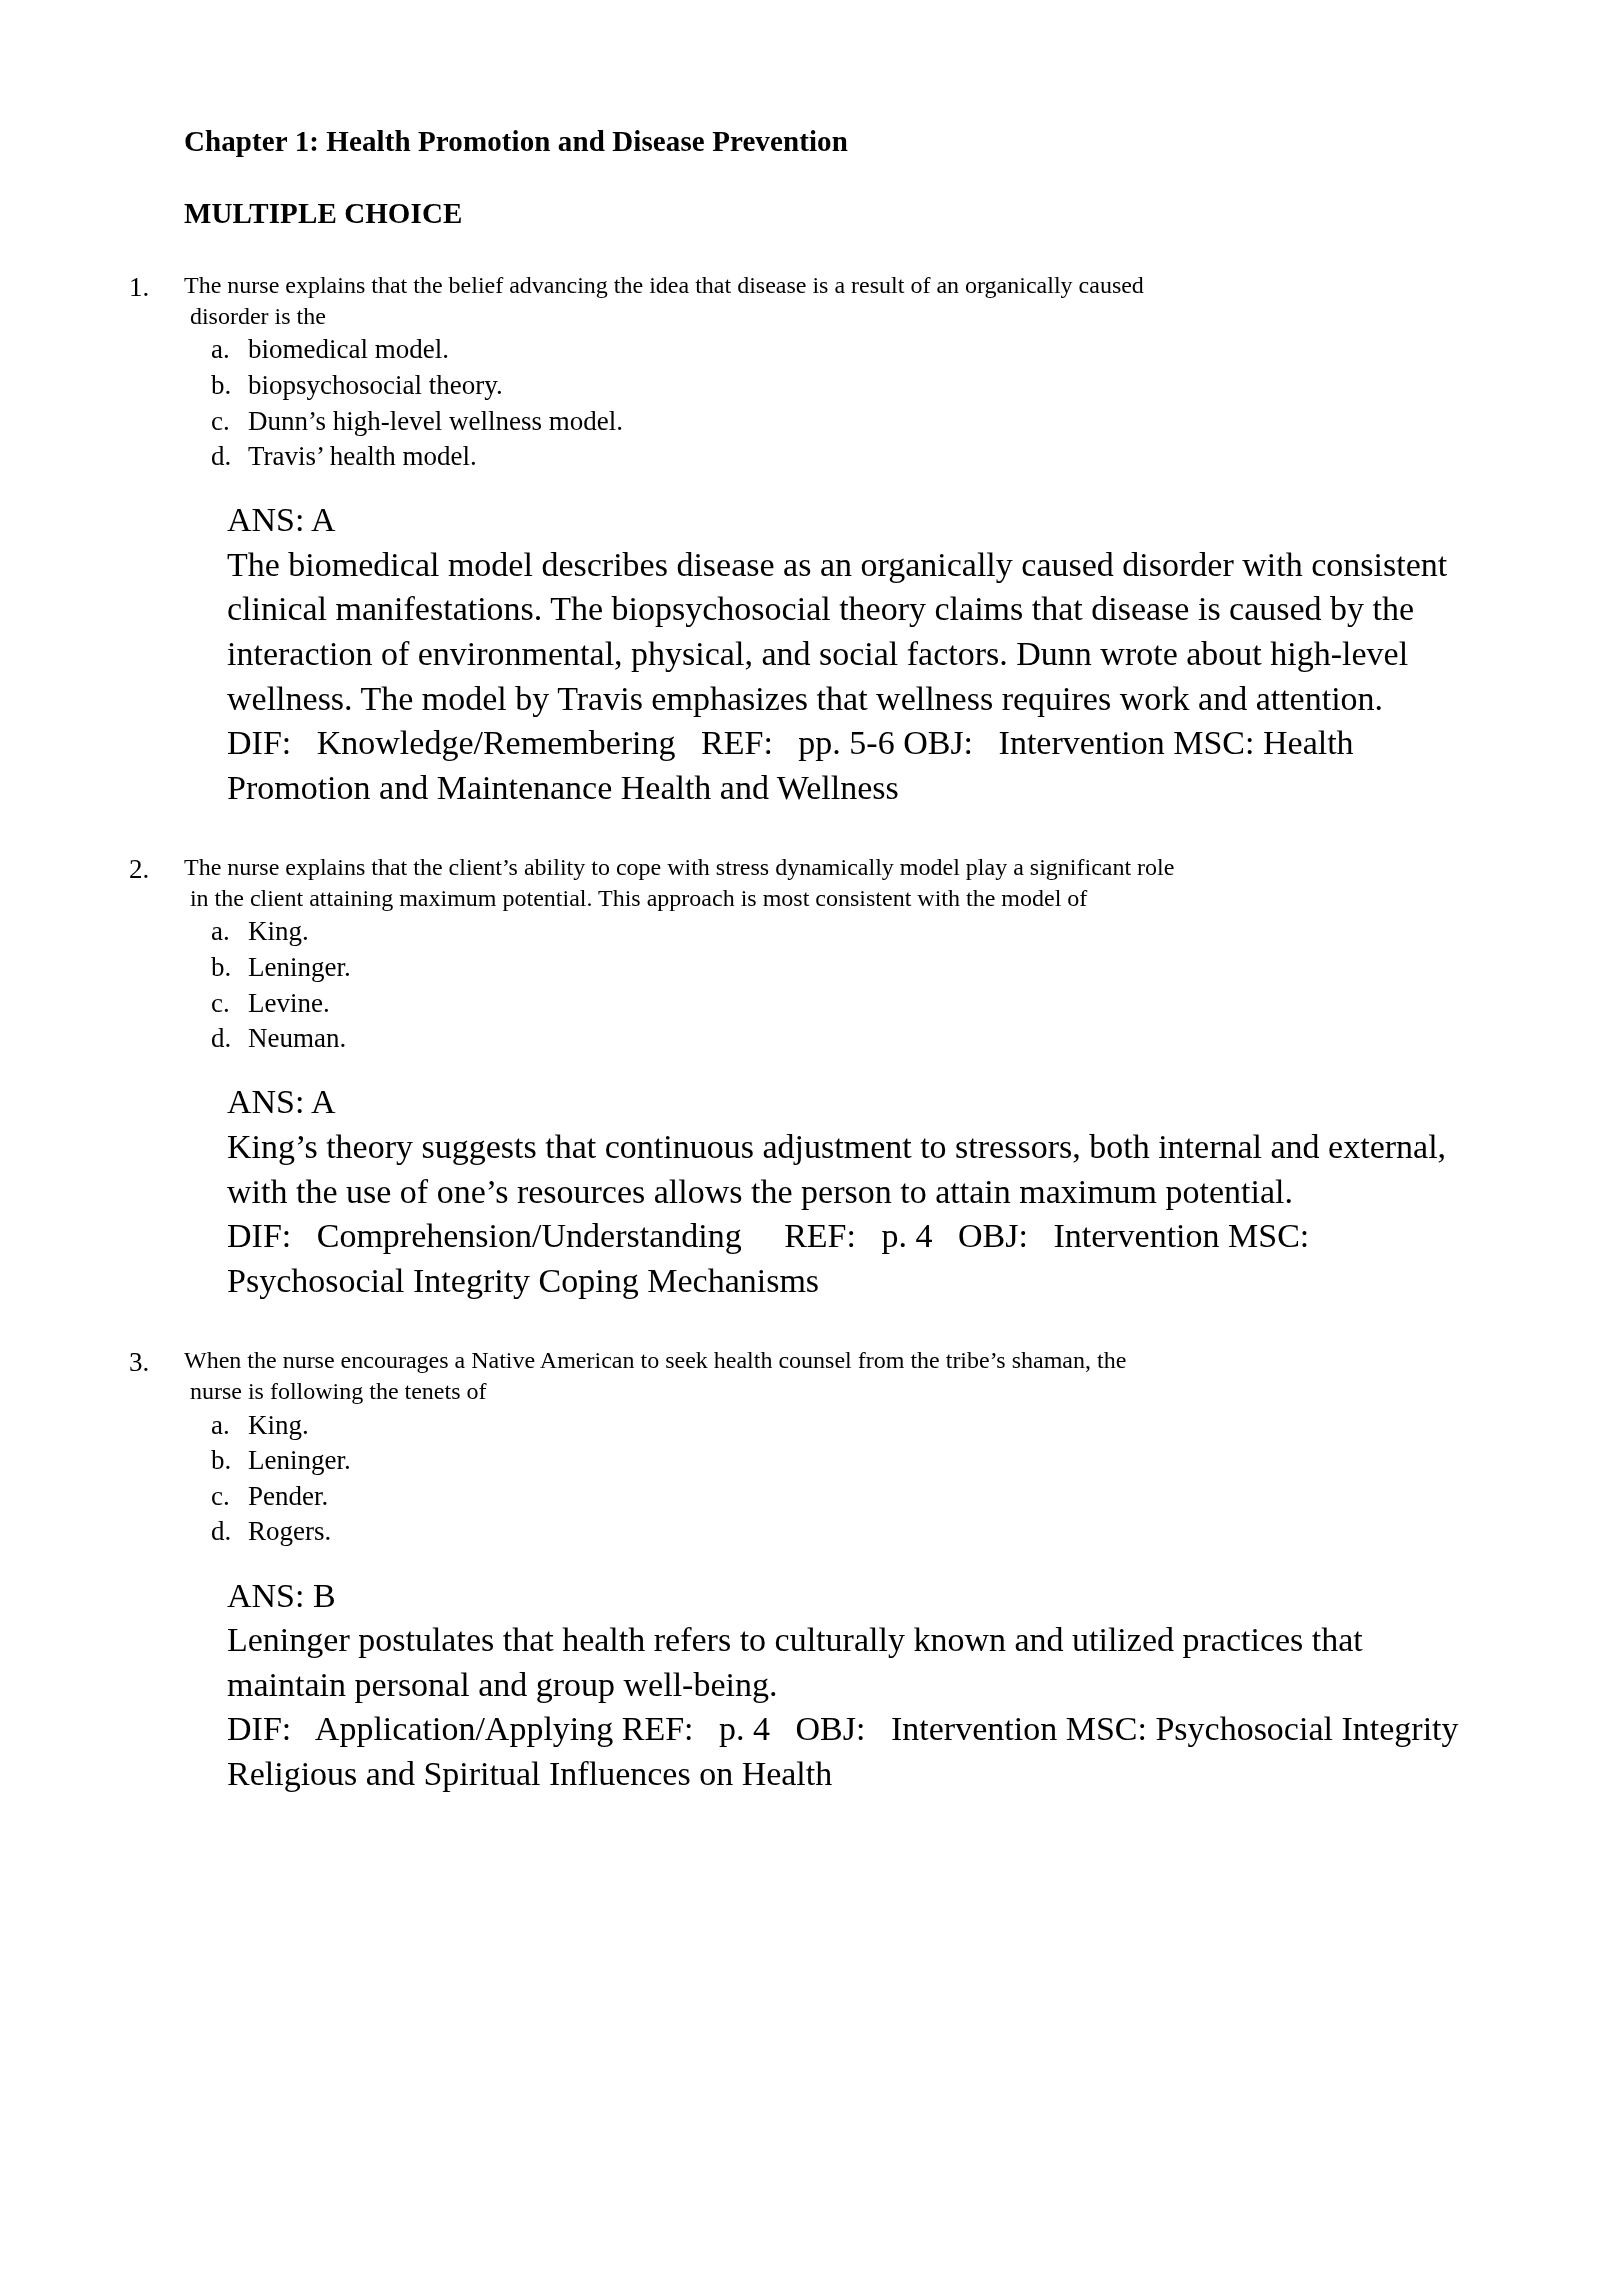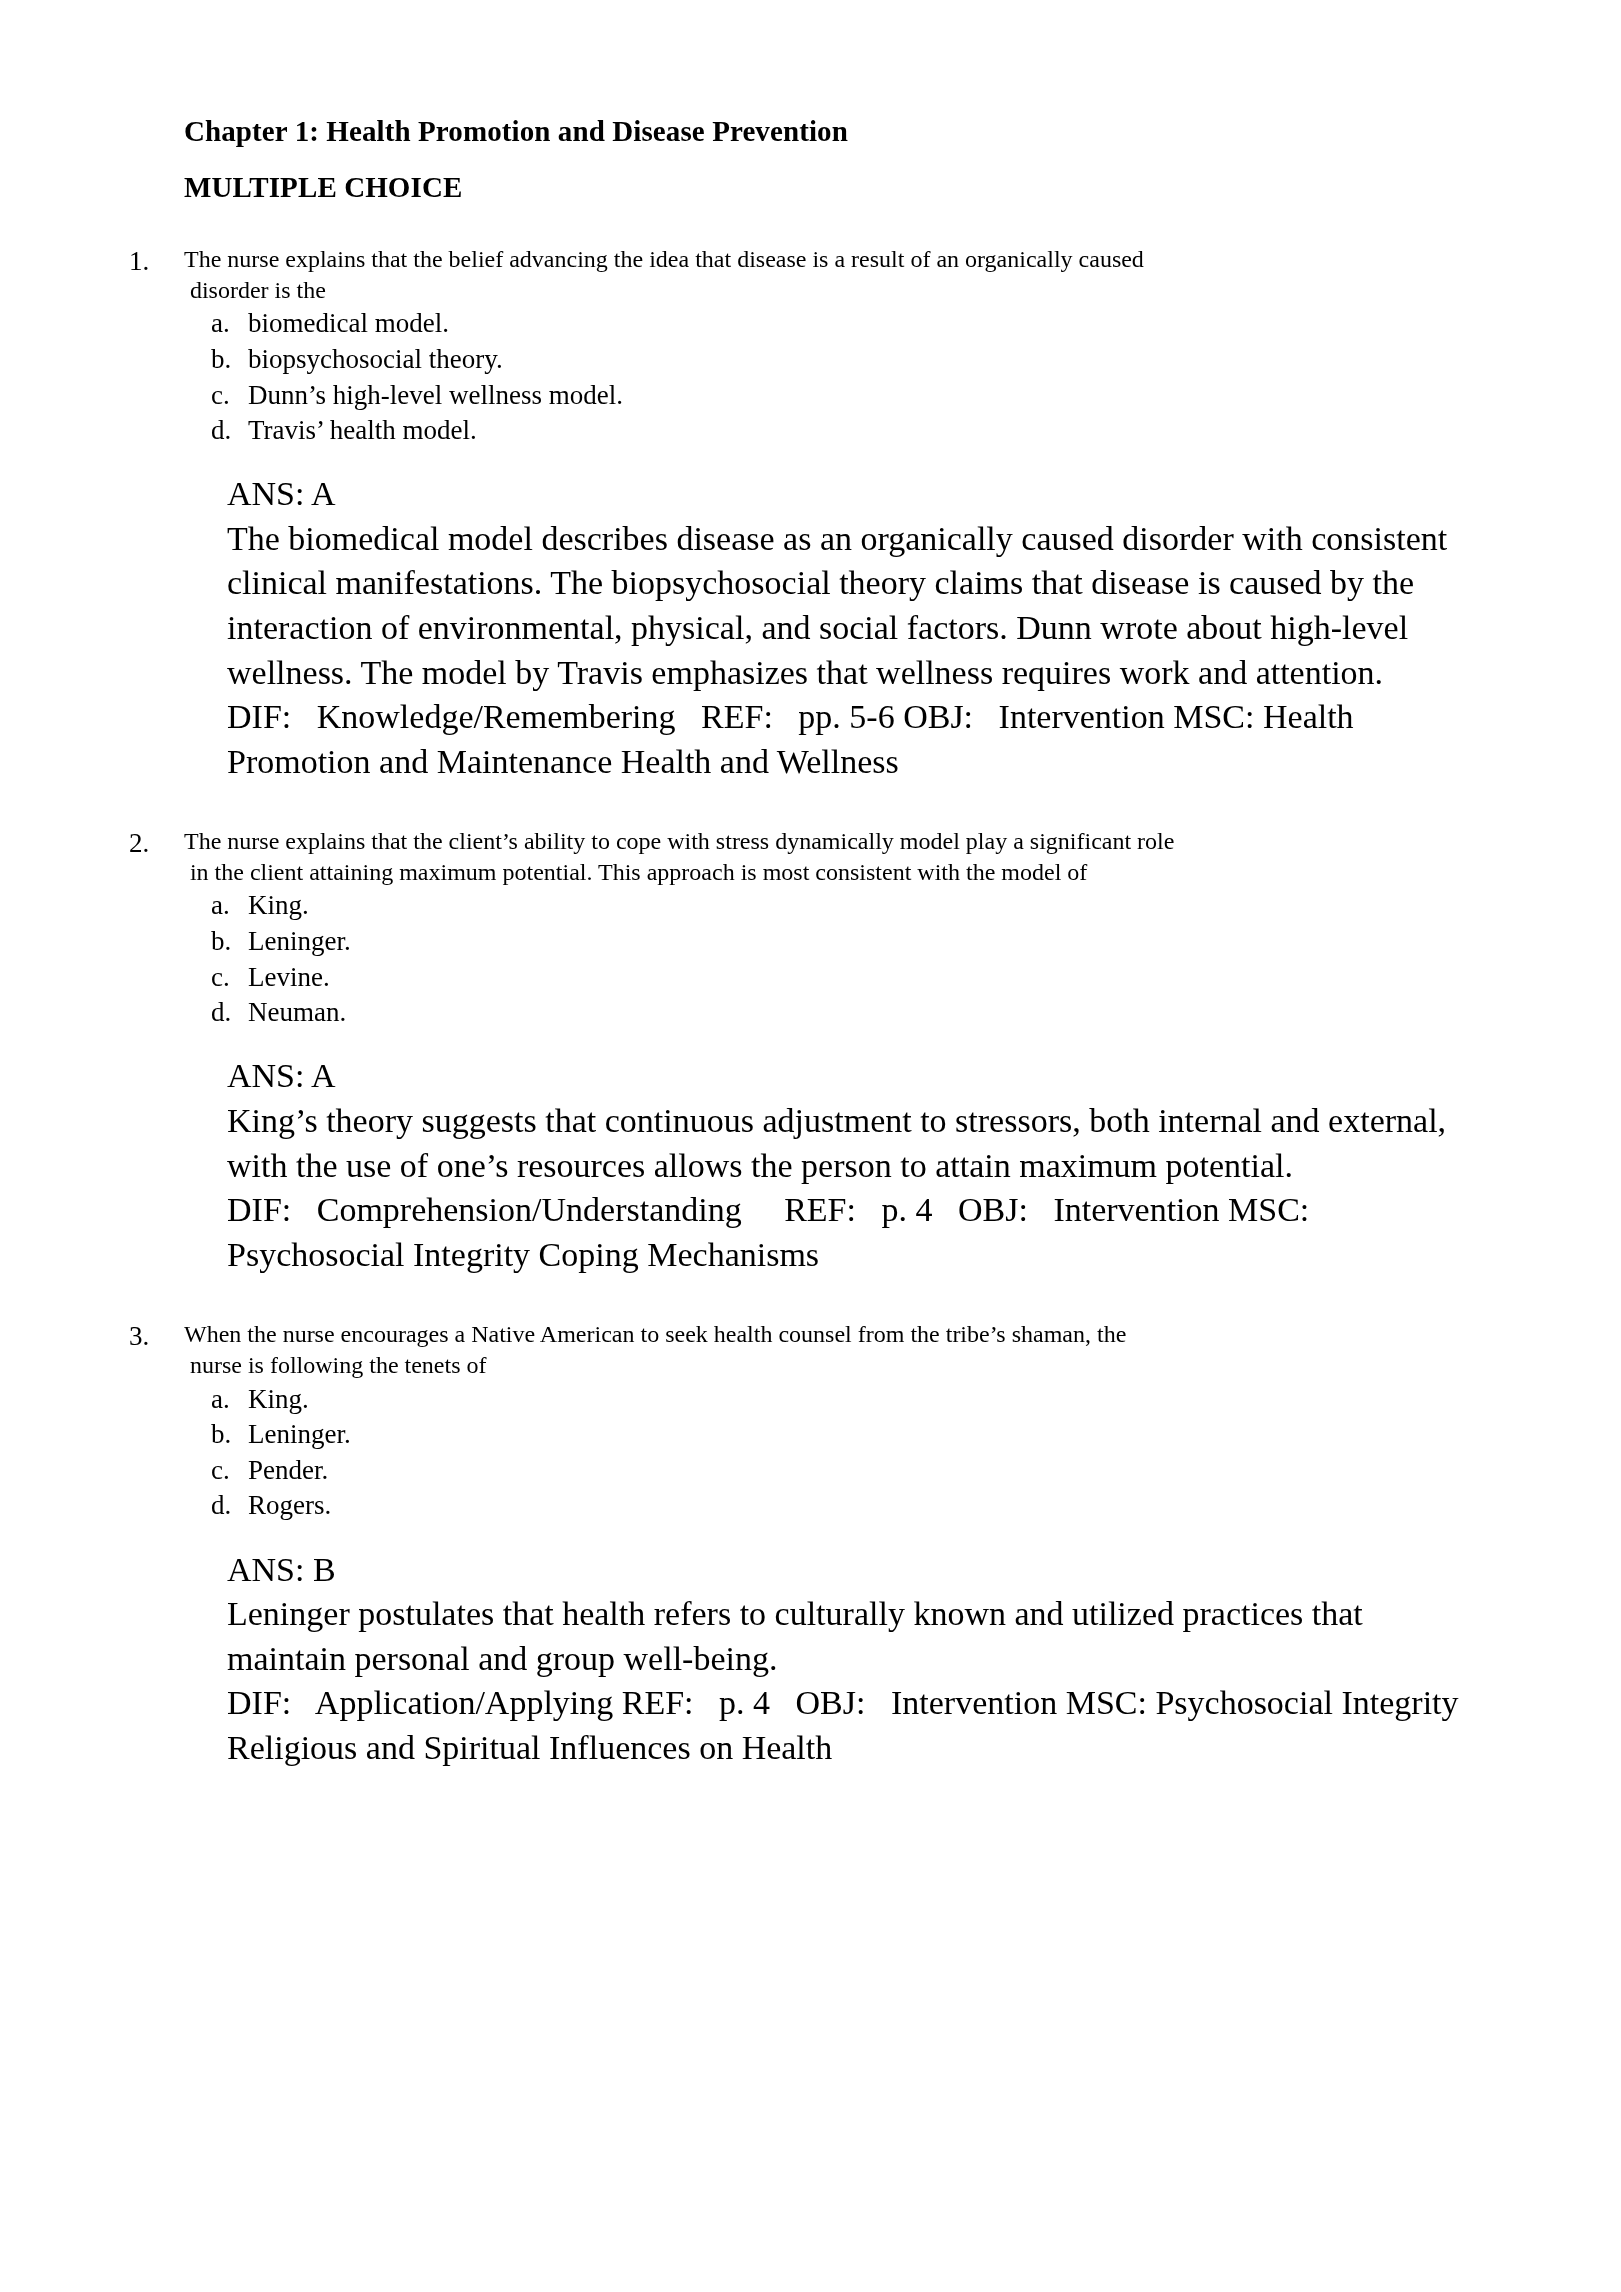--- a/index.html
+++ b/index.html
@@ -22,22 +22,22 @@
     overflow: hidden;
   }
   .doc-title,
   .section-title {
     font-weight: bold;
     font-size: 29px;
     line-height: 1.0;
     margin: 0 0 0 59px;
     letter-spacing: 0.1px;
   }
-  .doc-title { margin-top: 15px; }
-  .section-title { margin-top: 27px; }
+  .doc-title { margin-top: 25px; }
+  .section-title { margin-top: 43px; }
 
   .question-block {
     margin-top: 42px;
   }
   .q-row {
     display: flex;
     align-items: flex-start;
   }
   .q-number {
     width: 59px;

